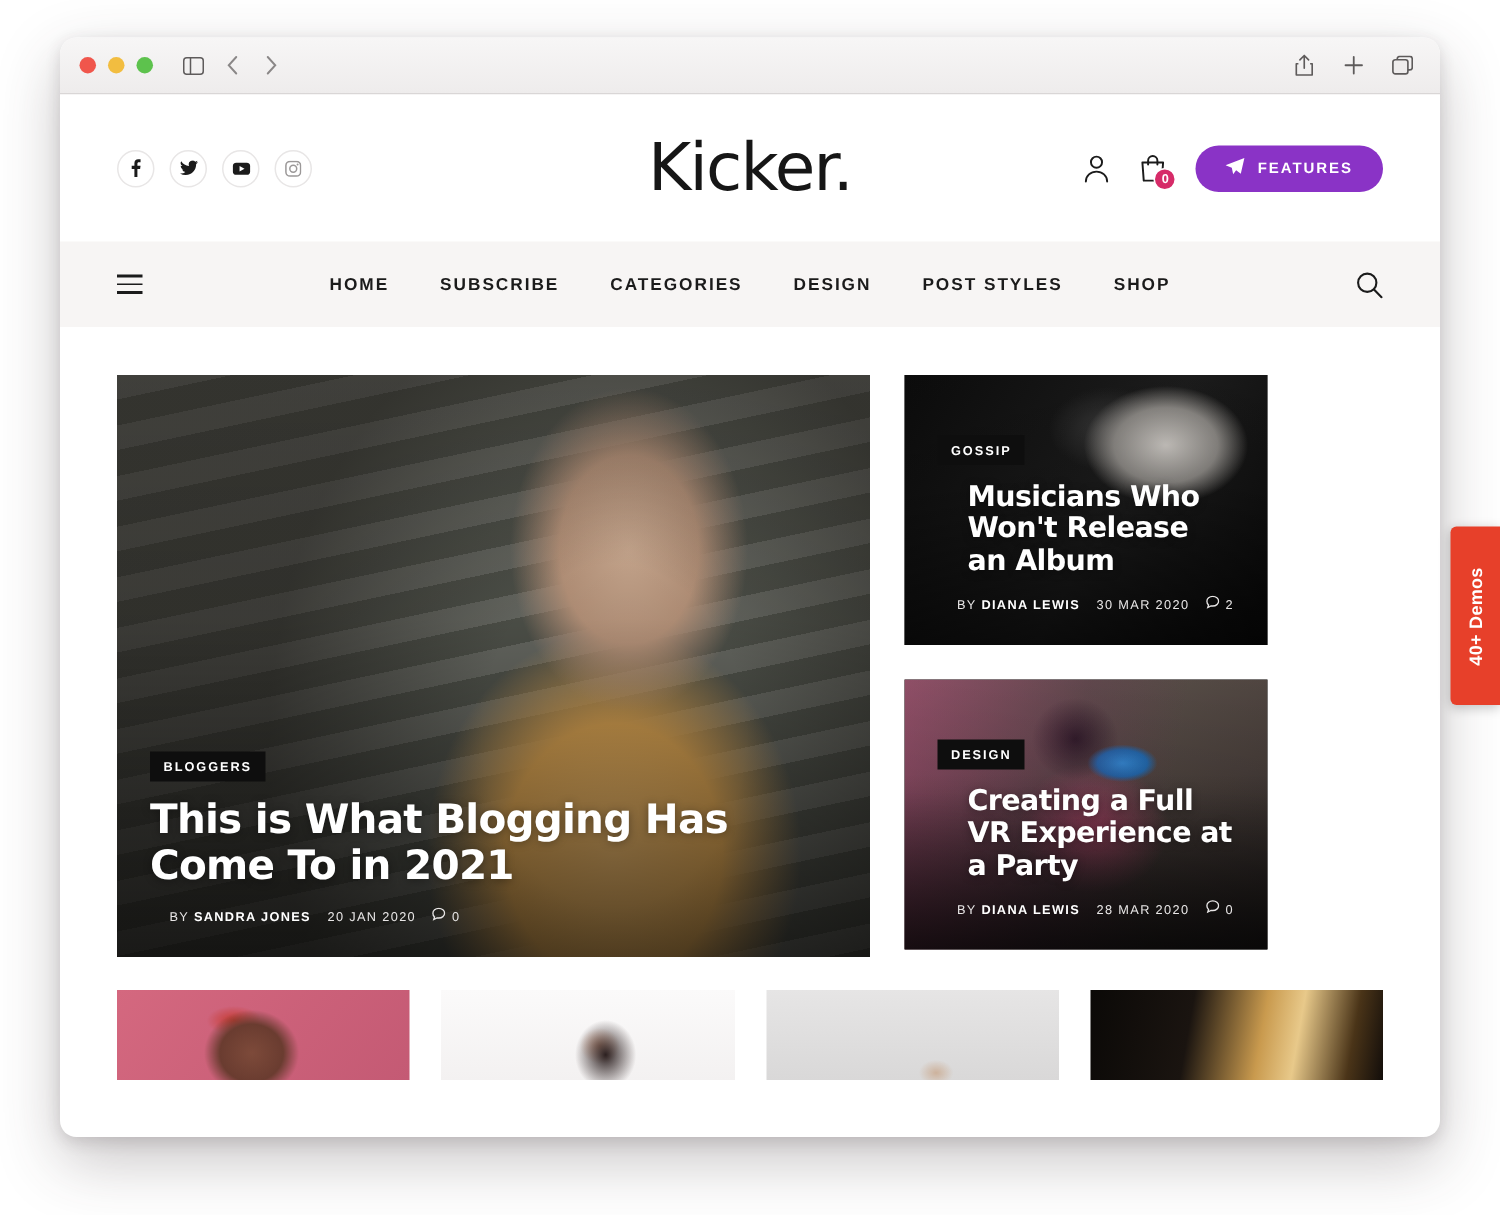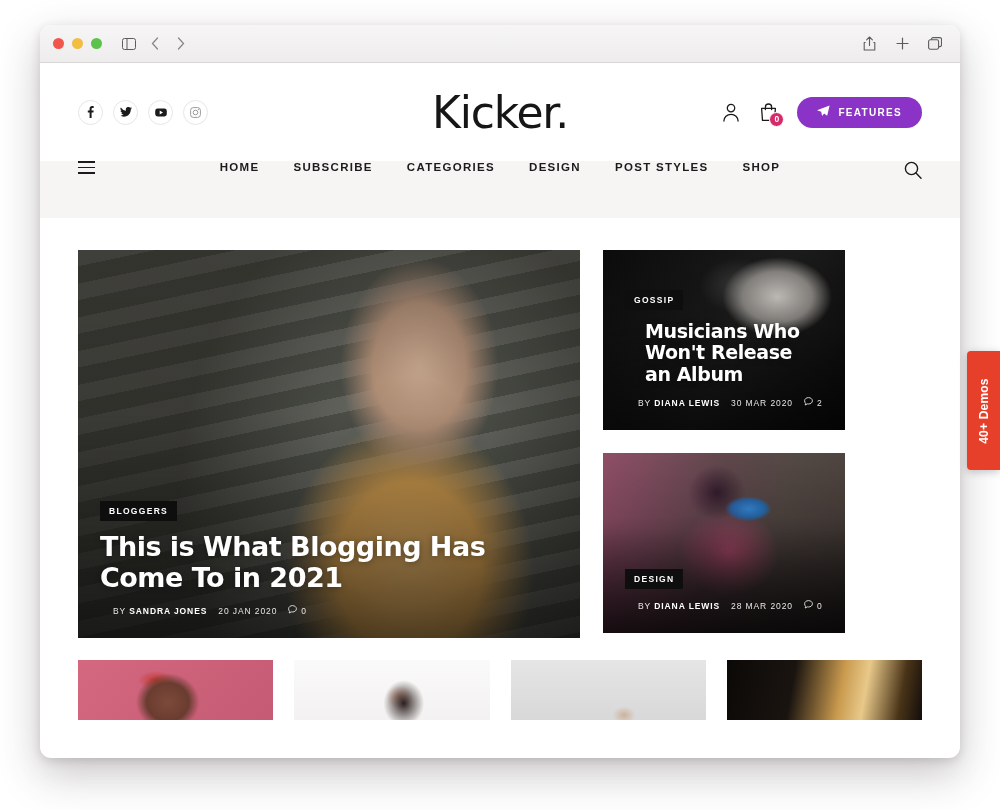--- a/index.html
+++ b/index.html
@@ -148,21 +148,21 @@
     display: flex; align-items: center; gap: 8px;
     cursor: pointer;
     font-family: "Liberation Sans", sans-serif;
   }
 
   
   .navbar {
     height: 57px;
     background: #f7f5f4;
     display: flex;
-    align-items: flex-start;
+    align-items: center;
     padding: 0 38px;
     position: relative;
   }
   .hamburger { display: flex; flex-direction: column; gap: 4px; cursor: pointer; }
   .hamburger span { display: block; width: 17px; height: 1.6px; background: #1b1b1b; }
   .menu {
     position: absolute;
     left: 50%;
     transform: translateX(-50%);
     display: flex;
@@ -524,20 +524,21 @@
           </div>
         </div>
 
         <div style="height:23px"></div>
 
         <div class="card side-card">
           <div class="photo-vr"></div>
           <div class="overlay"></div>
           <div class="card-body">
             <span class="cat-tag">DESIGN</span>
+            <div class="card-title">Creating a Full VR Experience at a Party</div>
             <div class="meta">
               <span>
                 <span>BY</span>
                 <span class="author">DIANA LEWIS</span>
               </span>
               <span>28 MAR 2020</span>
               <span class="cm">
                 <span>
                   <svg width="9" height="9" viewBox="0 0 9 9">
                       <path d="M4.5.6c2.2 0 3.9 1.4 3.9 3.2S6.7 7 4.5 7c-.4 0-.8 0-1.2-.1L1.2 8l.5-1.7C1 5.7.6 5 .6 3.8.6 2 2.3.6 4.5.6z" fill="none" stroke="#e8e6e6" stroke-width=".9"></path>

